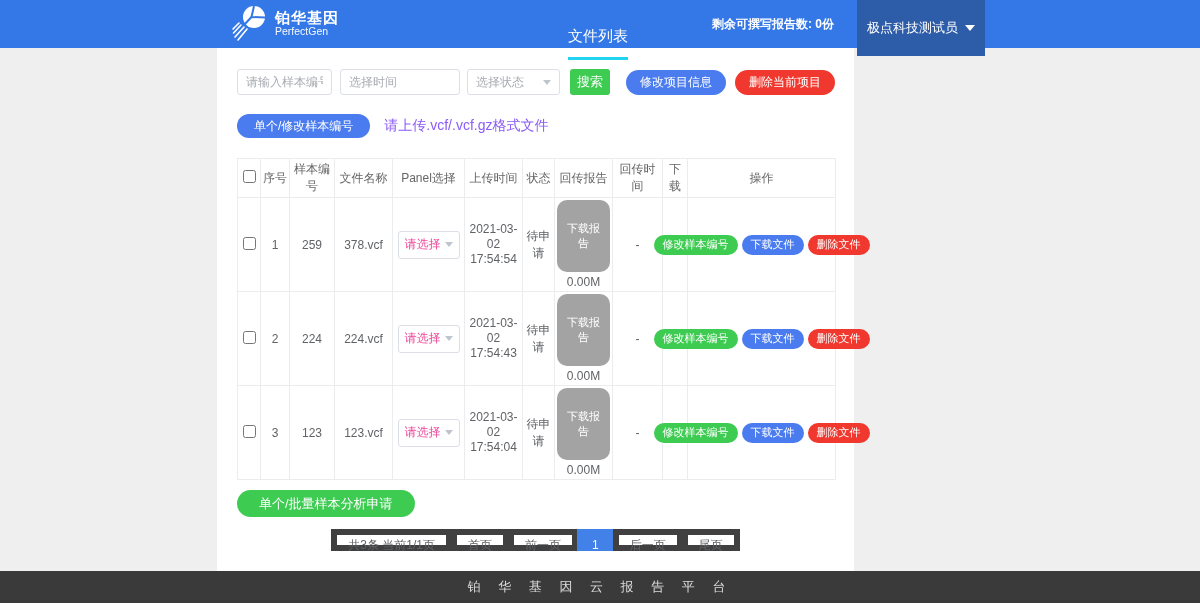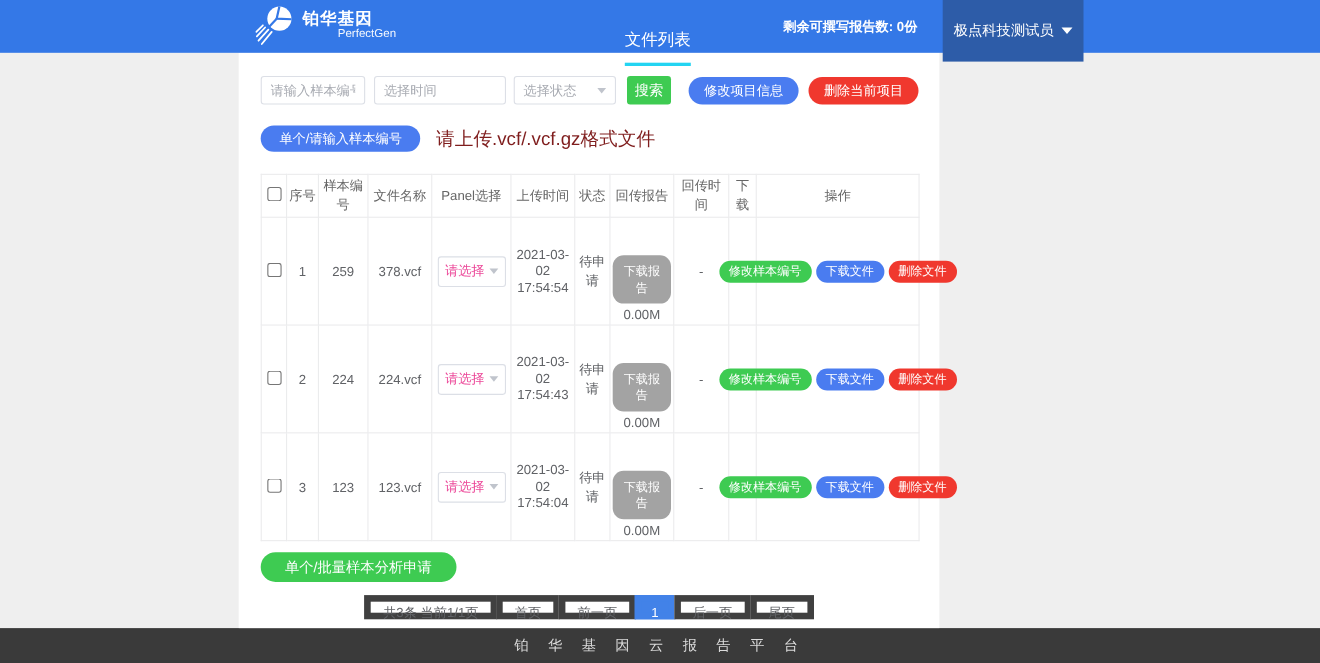--- a/index.html
+++ b/index.html
@@ -4,21 +4,21 @@
 <style>
   * { margin:0; padding:0; box-sizing:border-box; }
   html,body { width:1200px; height:603px; }
   body { background:#efefef; font-family:"Liberation Sans","DejaVu Sans",sans-serif; overflow:hidden; }
 
   
   .header { position:relative; height:48px; background:#3478e7; display:flex; align-items:center; }
   .logo-block { margin-left:232px; display:flex; align-items:center; }
   .logo-text { margin-left:7px; color:#fff; line-height:1.1; }
   .logo-cn { font-size:15px; font-weight:bold; letter-spacing:1px; }
-  .logo-en { font-size:10.5px; opacity:.95;margin-left:32px; }
+  .logo-en { font-size:10.5px; opacity:.95; }
   .app-title { color:#fff; font-size:18px; font-weight:bold; margin-left:14px; letter-spacing:1.5px; }
   .nav-tab { position:absolute; left:566px; top:12px; height:48px; width:64px; display:flex; align-items:center; justify-content:center; color:#fff; font-size:15px; cursor:pointer; }
   .nav-tab .underline { position:absolute; left:2px; right:2px; bottom:0; height:3px; background:#23d4f2; }
   .quota { position:absolute; left:712px; top:0; height:48px; line-height:48px; color:#fff; font-size:12px; font-weight:bold; }
   .user-box { position:absolute; left:857px; top:0; width:128px; height:56px; background:#2d5ca8; color:#fff; font-size:13px; display:flex; align-items:center; justify-content:center; cursor:pointer; }
   .caret-down { width:0; height:0; border-left:5px solid transparent; border-right:5px solid transparent; border-top:6px solid #fff; margin-left:7px; }
 
   
   .body-row { display:flex; height:523px; }
   .left-gutter { width:217px; }
@@ -41,31 +41,31 @@
   .pill { display:inline-flex; align-items:center; justify-content:center; height:25px; padding:0 14px; border-radius:13px; border:none; color:#fff; font-size:12px; cursor:pointer; font-family:inherit; white-space:nowrap; }
   .pill-blue { background:#4a7cf0; }
   .pill-red  { background:#f0382e; }
   .pill-green{ background:#3ecb52; }
   .ml-auto { margin-left:auto; }
   .ml9 { margin-left:9px; }
 
   
   .upload-row { margin-top:19px; display:flex; align-items:center; }
   .btn-upload { height:24px; padding:0 17px; font-size:12px; }
-  .upload-hint { margin-left:14px; color:#7f1d1d; font-size:17px; }
+  .upload-hint { margin-left:14px; color:#8b5cf6; font-size:14px; }
 
   
   table.files { margin-top:20px; width:598px; border-collapse:collapse; font-size:12px; color:#606266; table-layout:fixed; }
   .files th, .files td { border:1px solid #ebeced; text-align:center; padding:2px; }
   .files th { height:24px; font-weight:normal; color:#666; }
   .files td { height:44px; }
   .chk { width:13px; height:13px; cursor:pointer; }
   .mini-select { display:inline-flex; align-items:center; justify-content:space-between; width:62px; height:28px; border:1px solid #dcdfe6; border-radius:3px; padding:0 6px; font-size:12px; color:#ec4899; cursor:pointer; margin:0 auto; background:#fff; }
   .time-cell div { line-height:15px; }
-  .report-pill { display:inline-block; background:#a3a3a3; color:#fff; border-radius:10px; padding:7px 10px; font-size:11px; cursor:pointer;margin-top:32px; }
+  .report-pill { display:inline-block; background:#a3a3a3; color:#fff; border-radius:10px; padding:21px 10px; font-size:11px; cursor:pointer; }
   .report-size { margin-top:3px; font-size:12px; }
   .row-actions { display:flex; align-items:center; justify-content:center; gap:4px; }
   .pill-sm { height:20px; padding:0 9px; border-radius:10px; font-size:11px; }
 
   
   .btn-analysis { margin-top:10px; height:27px; padding:0 22px; font-size:13px; border-radius:14px; }
   .pagination { margin-top:12px; width:598px; display:flex; justify-content:center; }
   .page-cell { border:6px solid #404040; height:22px; line-height:20px; padding:0 11px; font-size:12px; color:#606266; background:#fff; margin-left:-1px; cursor:pointer; white-space:nowrap; }
   .page-cell.stats { cursor:default; }
   .page-cell.active { background:#4282e8; border-color:#4282e8; color:#fff; padding:0 9px; }
@@ -121,21 +121,21 @@
         <span>选择状态</span>
         <span class="sel-caret"></span>
       </div>
       <button class="btn-search">搜索</button>
       <button class="pill pill-blue ml-auto">修改项目信息</button>
       <button class="pill pill-red ml9">删除当前项目</button>
     </div>
 
     
     <div class="upload-row">
-      <button class="pill pill-blue btn-upload">单个/请输入样本编号</button>
+      <button class="pill pill-blue btn-upload">单个/修改样本编号</button>
       <span class="upload-hint">请上传.vcf/.vcf.gz格式文件</span>
     </div>
 
     
     <table class="files">
       <colgroup>
         <col style="width:23px">
           <col style="width:29px">
           <col style="width:45px">
           <col style="width:58px">

